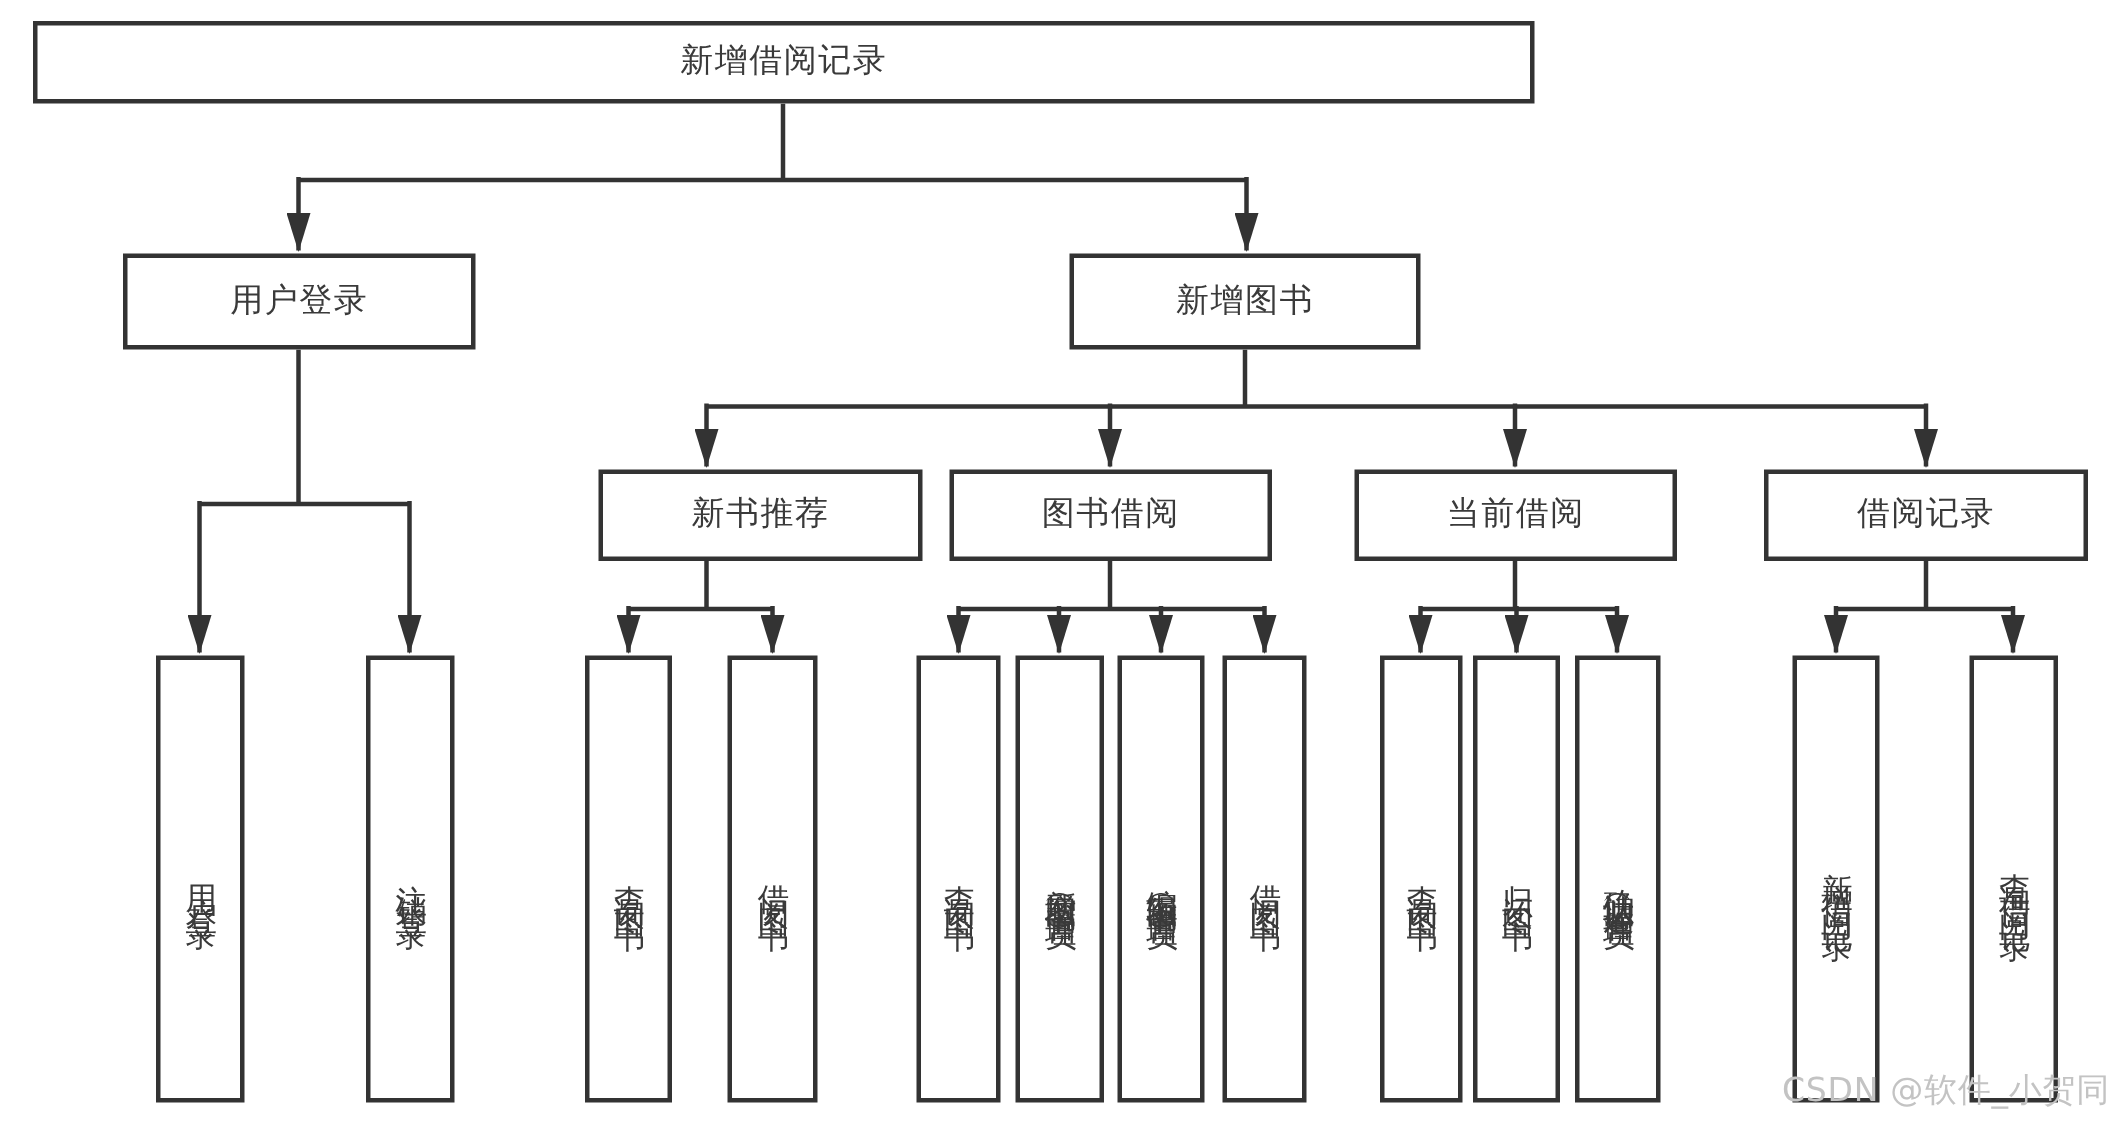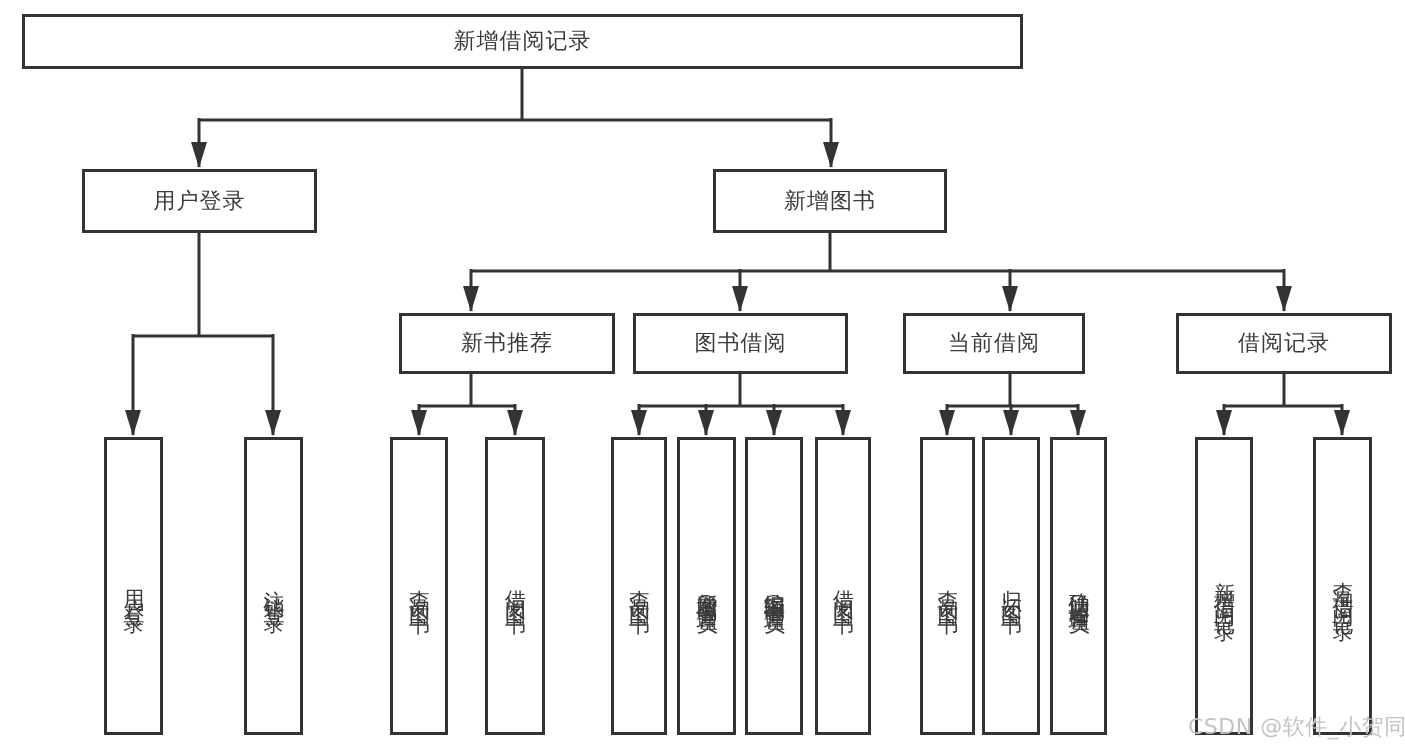--- a/index.html
+++ b/index.html
@@ -39,21 +39,21 @@
   }
   .leaf.long { letter-spacing: 3px; }
   
   .n-root   { left: 22px;  top: 14px;  width: 1001px; height: 55px; }
   
   .n-ulogin { left: 82px;  top: 169px; width: 235px; height: 64px; }
   .n-bmgmt  { left: 713px; top: 169px; width: 234px; height: 64px; }
   
   .n-nbook  { left: 363px;  top: 313px; width: 216px; height: 61px; margin-left: 36px; }
   .n-bborrow{ left: 633px;  top: 313px; width: 215px; height: 61px; }
-  .n-cborrow{ left: 903px;  top: 313px; width: 182px; height: 61px; }
+  .n-cborrow{ left: 903px;  top: 313px; width: 215px; height: 61px; }
   .n-brec   { left: 1176px; top: 313px; width: 216px; height: 61px; }
   
   .lf { top: 437px; height: 298px; }
   .lf-1  { left: 104px;  width: 59px; }
   .lf-2  { left: 244px;  width: 59px; }
   .lf-3  { left: 390px;  width: 58px; }
   .lf-4  { left: 485px;  width: 60px; }
   .lf-5  { left: 611px;  width: 56px; }
   .lf-6  { left: 677px;  width: 59px; }
   .lf-7  { left: 745px;  width: 58px; }

